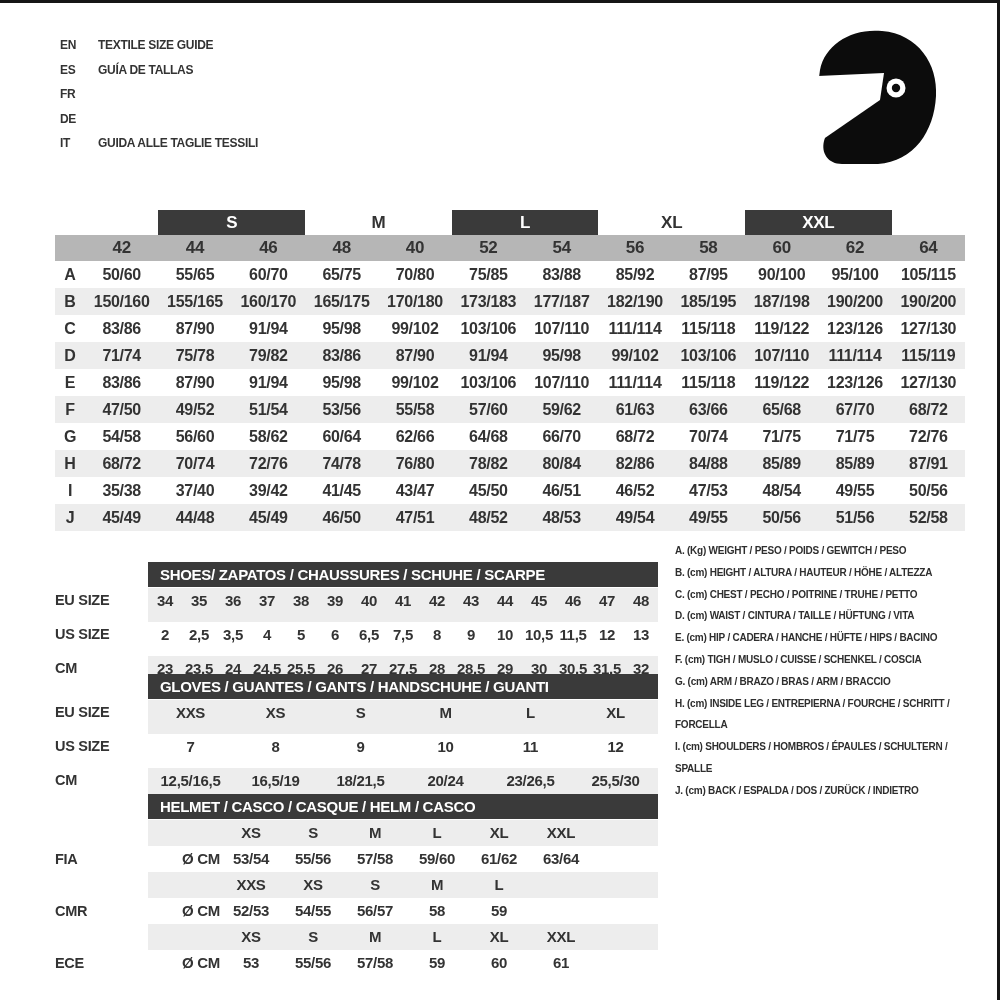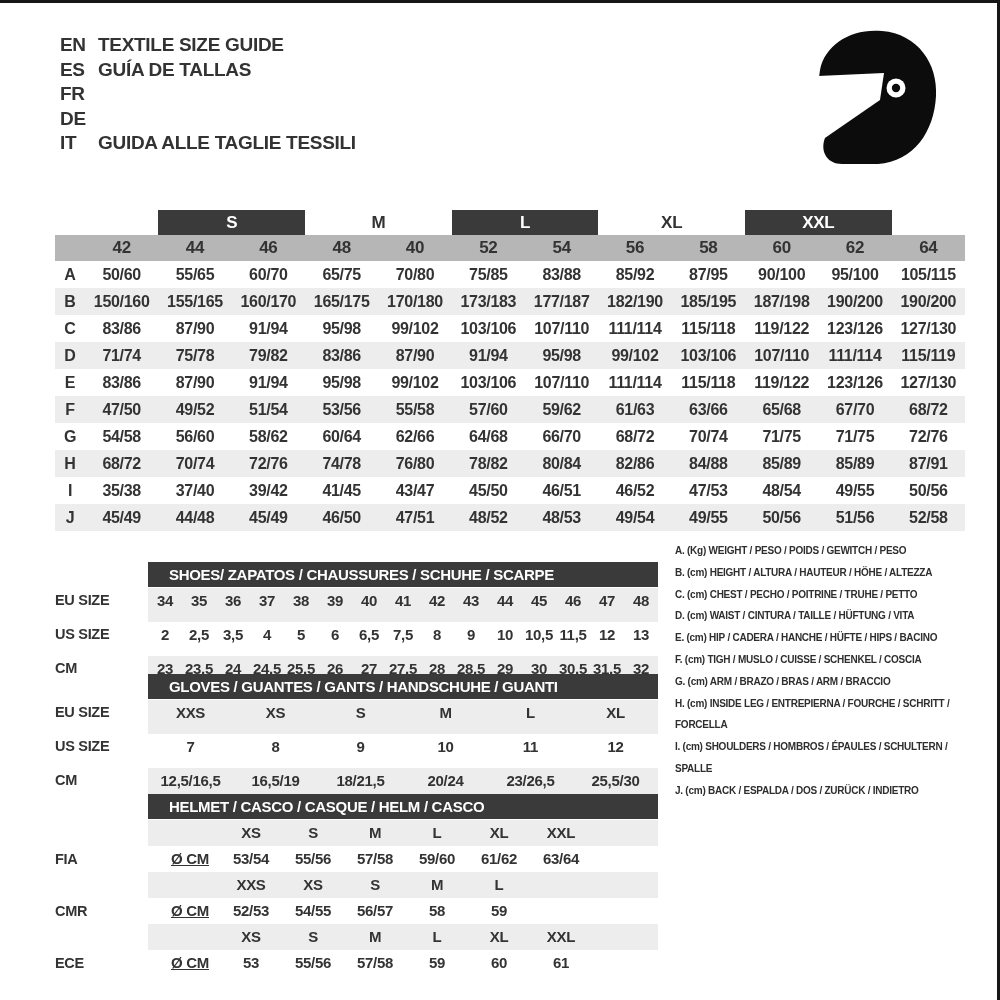--- a/index.html
+++ b/index.html
@@ -5,47 +5,47 @@
   html,body{margin:0;padding:0;}
   body{
     width:1000px;height:1000px;position:relative;background:#ffffff;
     font-family:"Liberation Sans", sans-serif;font-weight:700;color:#333;
     overflow:hidden;letter-spacing:-0.3px;
   }
   .frame{position:absolute;inset:0;border-top:3px solid #161616;border-right:3px solid #161616;pointer-events:none;}
 
   
   .lang-block{position:absolute;left:60px;top:33px;}
-  .lang-row{display:flex;font-size:19px;line-height:24.5px;align-items:flex-end;}
+  .lang-row{display:flex;font-size:12px;line-height:24.5px;align-items:flex-end;}
   .lang-code{width:38px;}
   .helmet{position:absolute;left:812px;top:28px;}
 
   
   .main-table{position:absolute;left:55px;top:210px;width:910px;}
   .mt-row{display:grid;grid-template-columns:30px repeat(12,1fr);align-items:center;text-align:center;}
   .mt-groups{height:25px;font-size:17px;}
   .mt-groups .bar{grid-column:span 2;height:25px;line-height:25px;}
   .mt-groups .dark{background:#3a3a3a;color:#fff;}
   .mt-band{height:26px;background:#b6b6b6;font-size:17px;color:#333;}
   .mt-data{height:27px;font-size:16px;white-space:nowrap;}
   .mt-data.stripe{background:#ededed;}
   .mt-data .rowlab{font-size:16px;}
 
   
   .btable{position:absolute;left:55px;width:603px;}
   .b-title{display:grid;grid-template-columns:93px 1fr;height:25px;margin-bottom:1px;}
-  .b-title .t{background:#3a3a3a;color:#fff;font-size:15px;line-height:25px;padding-left:21px;white-space:nowrap;}
+  .b-title .t{background:#3a3a3a;color:#fff;font-size:15px;line-height:25px;padding-left:12px;white-space:nowrap;}
   .b-row{height:34px;line-height:25px;font-size:15px;white-space:nowrap;}
   .b-row.stripe{background:linear-gradient(to right,transparent 93px,#ededed 93px);}
   .shoes-row{display:grid;grid-template-columns:93px repeat(15,34px);text-align:center;}
   .gloves-row{display:grid;grid-template-columns:93px repeat(6,85px);text-align:center;}
   .helm-row{display:grid;grid-template-columns:93px 72px repeat(6,62px) 1fr;text-align:center;height:26px;line-height:26px;font-size:15px;white-space:nowrap;}
   .helm-row.stripe{background:linear-gradient(to right,transparent 93px,#ededed 93px);}
   .b-lab{text-align:left;font-size:14.5px;}
-  .unit{text-align:center;padding-left:12px;text-decoration:underline;}
+  .unit{text-align:right;padding-left:12px;}
 
   #shoes{top:562px;}
   #gloves{top:674px;}
   #helmet-table{top:794px;}
 
   
   .legend{position:absolute;left:675px;top:540px;width:294px;font-size:10px;line-height:21.8px;letter-spacing:-0.25px;color:#2e2e2e;}
   .legend-item{display:block;}
 </style>
 </head>

